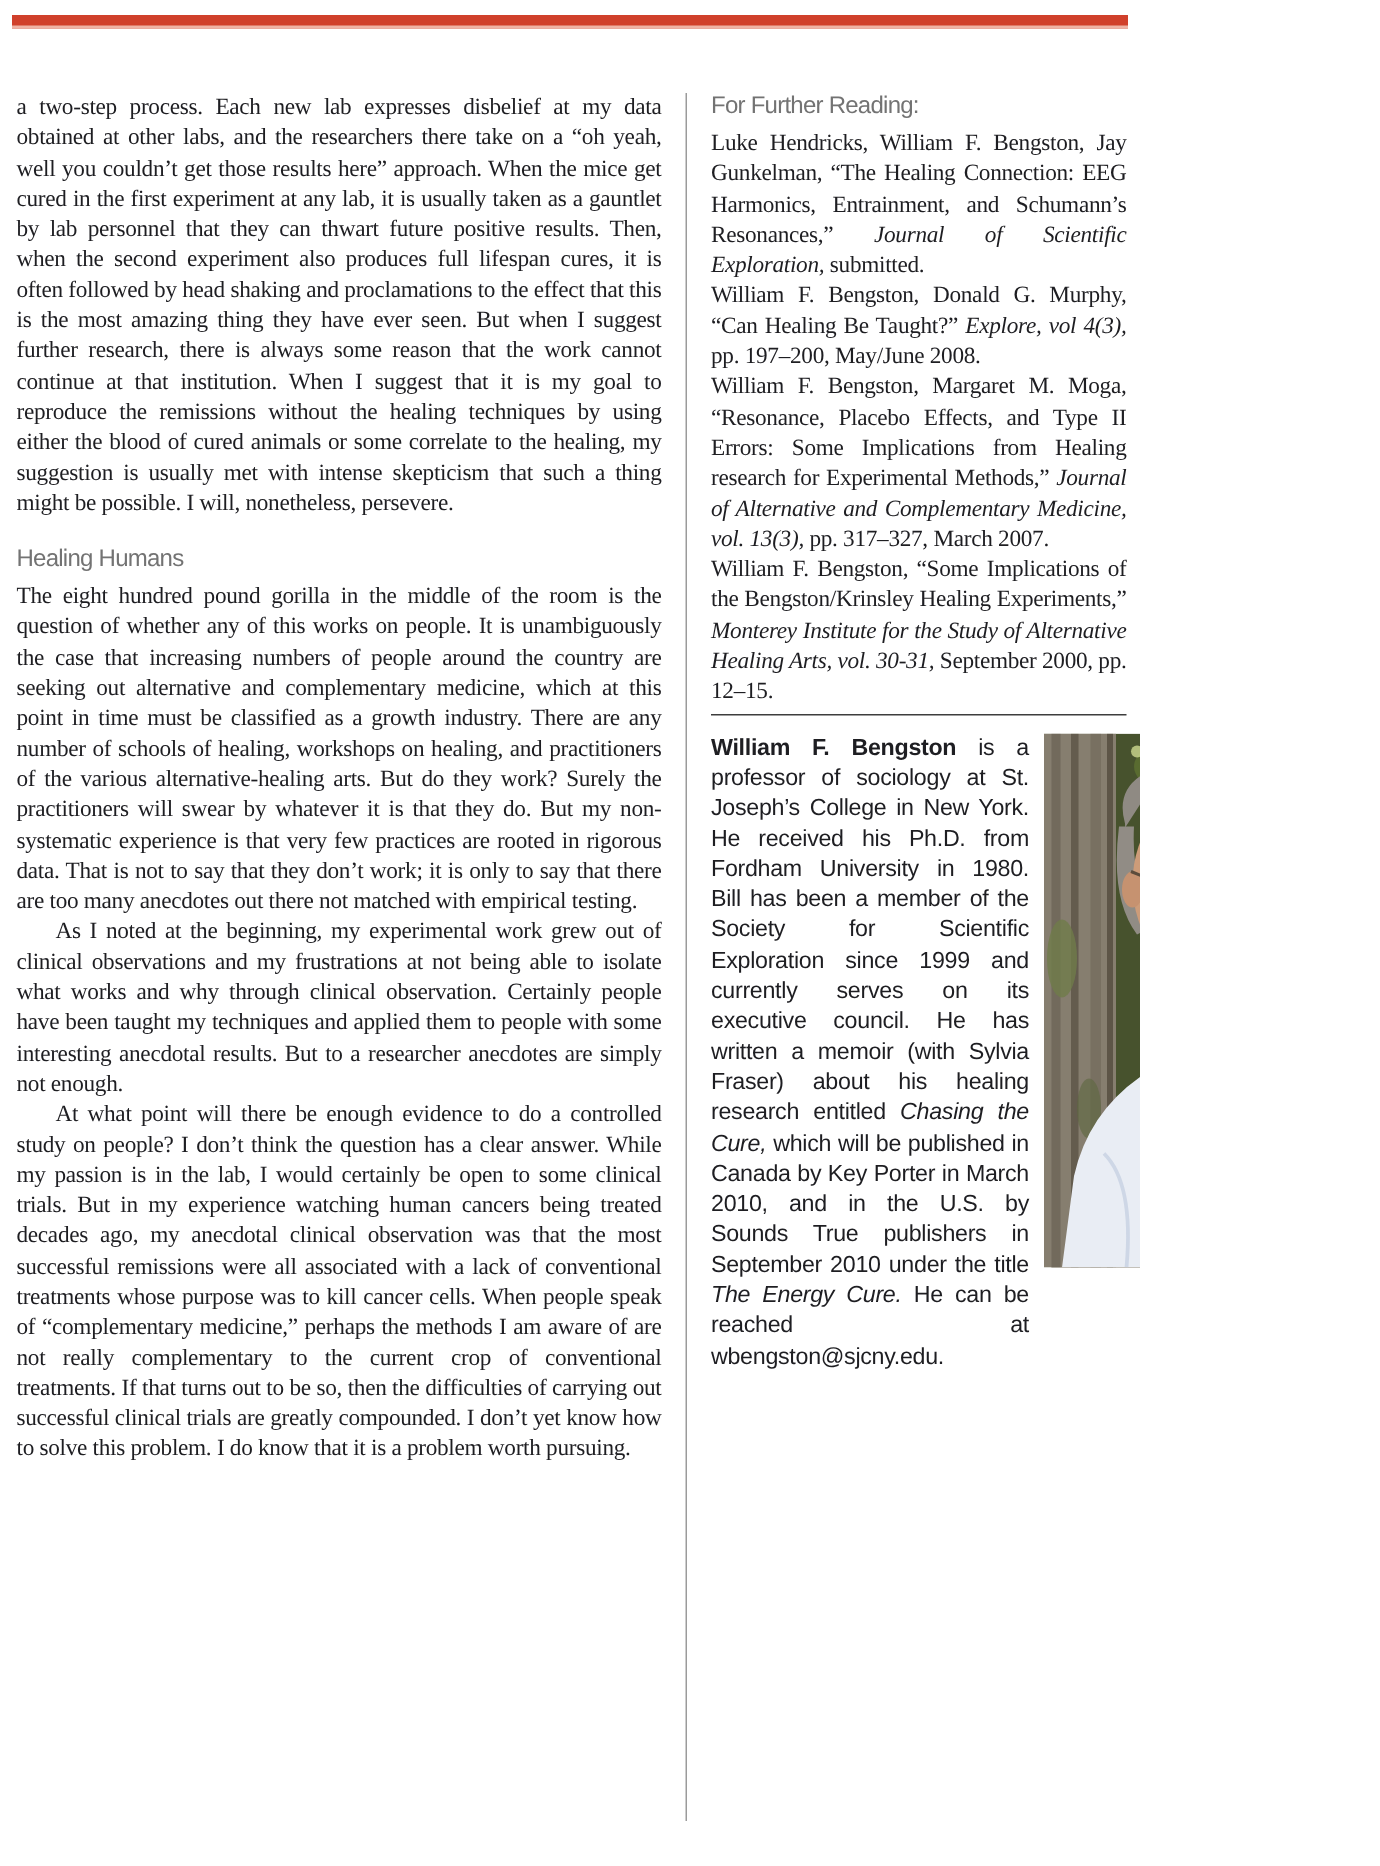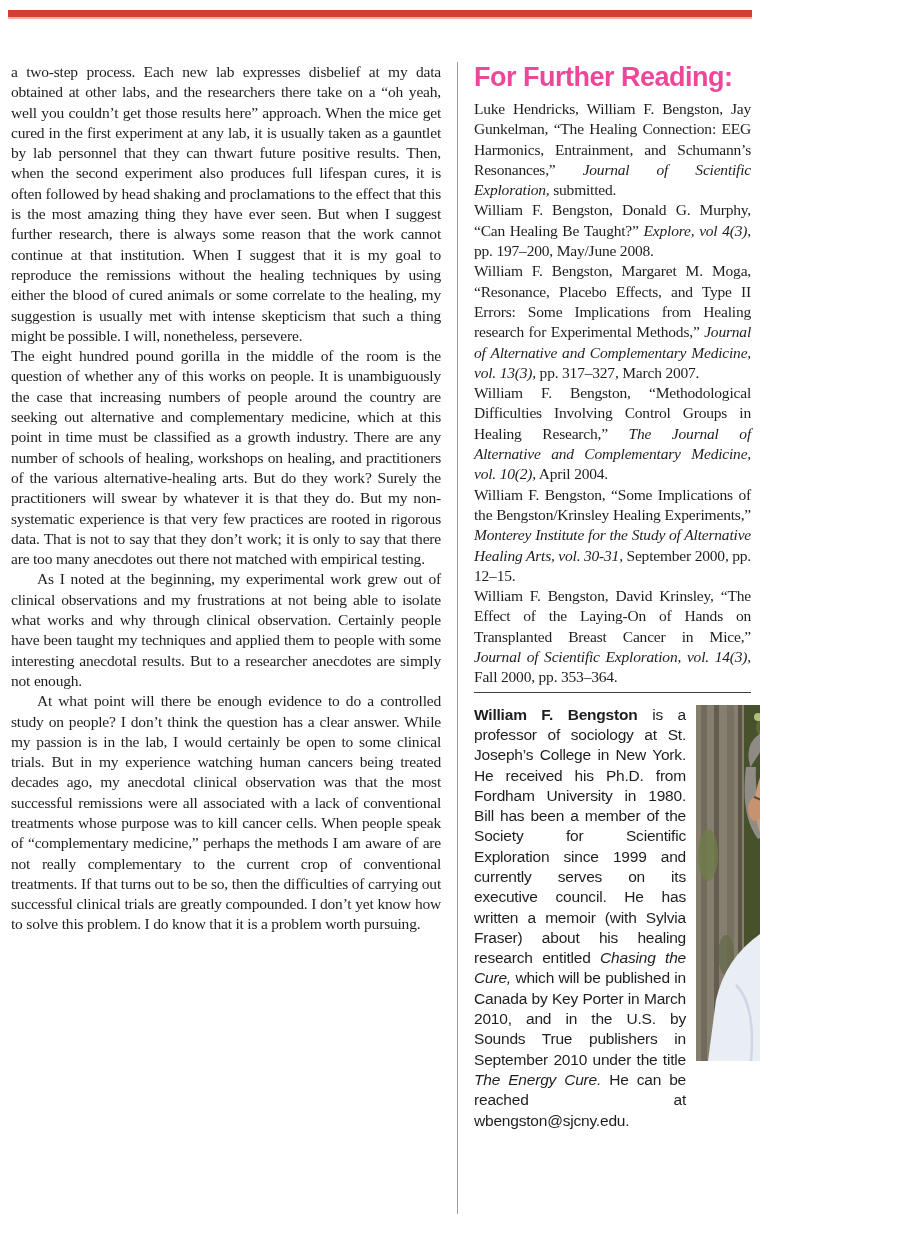--- a/index.html
+++ b/index.html
@@ -7,22 +7,22 @@
         font-family:"Liberation Serif", serif;color:#1e1e22;}
   .top-rule{position:absolute;left:8px;right:8px;top:10px;height:7px;background:#d0402b;
             border-bottom:2px solid #eeb3a5;}
   .content{position:absolute;top:62px;left:11px;right:9px;bottom:14px;display:flex;}
   .col-left{width:430px;flex:none;}
   .divider{width:1px;background:#9b9b9b;margin:0 16px 16px 16px;flex:none;}
   .col-right{flex:1;min-width:0;}
   p.body{font-size:15.5px;line-height:20.3px;text-align:justify;letter-spacing:-0.2px;
          margin:0;color:#1e1e22;}
   p.indent{text-indent:26px;}
-  .section-heading{font-family:"Liberation Sans", sans-serif;font-weight:bold;color:#ec4899;
-         font-size:27px;letter-spacing:-0.5px;margin:0 0 6px 0;}
+  .section-heading{font-family:"Liberation Sans", sans-serif;font-weight:normal;color:#737373;
+         font-size:16px;letter-spacing:-0.5px;margin:0 0 6px 0;}
   .left-heading{margin-top:18px;}
   .reference{margin:0 0 21px 0;}
   .reference i, p.body i, .bio-text i{font-style:italic;}
   .bio{margin-top:4px;}
   .bio-rule{border:none;border-top:1.5px solid #3d3d3d;margin:2px 0 12px 0;}
   .bio-body{display:flex;gap:10px;}
   .bio-text{width:212px;flex:none;font-family:"Liberation Sans", sans-serif;font-size:13.6px;
             line-height:19.7px;text-align:justify;letter-spacing:-0.3px;color:#1c1c1e;margin:0;}
   .bio-text b{font-weight:bold;}
   .photo{width:222px;height:356px;flex:none;overflow:hidden;}
@@ -30,36 +30,35 @@
 </style>
 </head>
 <body>
 
 <div class="page">
   <div class="top-rule"></div>
   <div class="content">
 
     <div class="col-left">
       <p class="body">a two-step process. Each new lab expresses disbelief at my data obtained at other labs, and the researchers there take on a “oh yeah, well you couldn’t get those results here” approach. When the mice get cured in the first experiment at any lab, it is usually taken as a gauntlet by lab personnel that they can thwart future positive results. Then, when the second experiment also produces full lifespan cures, it is often followed by head shaking and proclamations to the effect that this is the most amazing thing they have ever seen. But when I suggest further research, there is always some reason that the work cannot continue at that institution. When I suggest that it is my goal to reproduce the remissions without the healing techniques by using either the blood of cured animals or some correlate to the healing, my suggestion is usually met with intense skepticism that such a thing might be possible. I will, nonetheless, persevere.</p>
+      <h2 class="section-heading left-heading">Healing Humans</h2>
       <p class="body">The eight hundred pound gorilla in the middle of the room is the question of whether any of this works on people. It is unambiguously the case that increasing numbers of people around the country are seeking out alternative and complementary medicine, which at this point in time must be classified as a growth industry. There are any number of schools of healing, workshops on healing, and practitioners of the various alternative-healing arts. But do they work? Surely the practitioners will swear by whatever it is that they do. But my non-systematic experience is that very few practices are rooted in rigorous data. That is not to say that they don’t work; it is only to say that there are too many anecdotes out there not matched with empirical testing.</p>
       <p class="body indent">As I noted at the beginning, my experimental work grew out of clinical observations and my frustrations at not being able to isolate what works and why through clinical observation. Certainly people have been taught my techniques and applied them to people with some interesting anecdotal results. But to a researcher anecdotes are simply not enough.</p>
       <p class="body indent">At what point will there be enough evidence to do a controlled study on people? I don’t think the question has a clear answer. While my passion is in the lab, I would certainly be open to some clinical trials. But in my experience watching human cancers being treated decades ago, my anecdotal clinical observation was that the most successful remissions were all associated with a lack of conventional treatments whose purpose was to kill cancer cells. When people speak of “complementary medicine,” perhaps the methods I am aware of are not really complementary to the current crop of conventional treatments. If that turns out to be so, then the difficulties of carrying out successful clinical trials are greatly compounded. I don’t yet know how to solve this problem. I do know that it is a problem worth pursuing.</p>
     </div>
 
     <div class="divider"></div>
 
     <div class="col-right">
       <h2 class="section-heading">For Further Reading:</h2>
       <div>
           <p class="reference body"><span>Luke Hendricks, William F. Bengston, Jay Gunkelman, “The Healing Connection: EEG Harmonics, Entrainment, and Schumann’s Resonances,” </span><i>Journal of Scientific Exploration,</i><span> submitted.</span></p>
           <p class="reference body"><span>William F. Bengston, Donald G. Murphy, “Can Healing Be Taught?” </span><i>Explore, vol 4(3),</i><span> pp. 197–200, May/June 2008.</span></p>
           <p class="reference body"><span>William F. Bengston, Margaret M. Moga, “Resonance, Placebo Effects, and Type II Errors: Some Implications from Healing research for Experimental Methods,” </span><i>Journal of Alternative and Complementary Medicine, vol. 13(3),</i><span> pp. 317–327, March 2007.</span></p>
-          <p class="reference body"><span>William F. Bengston, “Methodological Difficulties Involving Control Groups in Healing Research,” </span><i>The Journal of Alternative and Complementary Medicine, vol. 10(2),</i><span> April 2004.</span></p>
           <p class="reference body"><span>William F. Bengston, “Some Implications of the Bengston/Krinsley Healing Experiments,” </span><i>Monterey Institute for the Study of Alternative Healing Arts, vol. 30-31,</i><span> September 2000, pp. 12–15.</span></p>
-          <p class="reference body"><span>William F. Bengston, David Krinsley, “The Effect of the Laying-On of Hands on Transplanted Breast Cancer in Mice,” </span><i>Journal of Scientific Exploration, vol. 14(3),</i><span> Fall 2000, pp. 353–364.</span></p>
         </div>
 
       <div class="bio">
         <hr class="bio-rule">
         <div class="bio-body">
           <p class="bio-text body"><b>William F. Bengston</b><span> is a professor of sociology at St. Joseph’s College in New York. He received his Ph.D. from Fordham University in 1980. Bill has been a member of the Society for Scientific Exploration since 1999 and currently serves on its executive council. He has written a memoir (with Sylvia Fraser) about his healing research entitled </span><i>Chasing the Cure,</i><span> which will be published in Canada by Key Porter in March 2010, and in the U.S. by Sounds True publishers in September 2010 under the title </span><i>The Energy Cure.</i><span> He can be reached at wbengston@sjcny.edu.</span></p>
           <div class="photo">
             <svg width="222" height="356" viewBox="0 0 222 356" xmlns="http://www.w3.org/2000/svg">
 
               <rect x="0" y="0" width="222" height="356" fill="#47522d"></rect>

